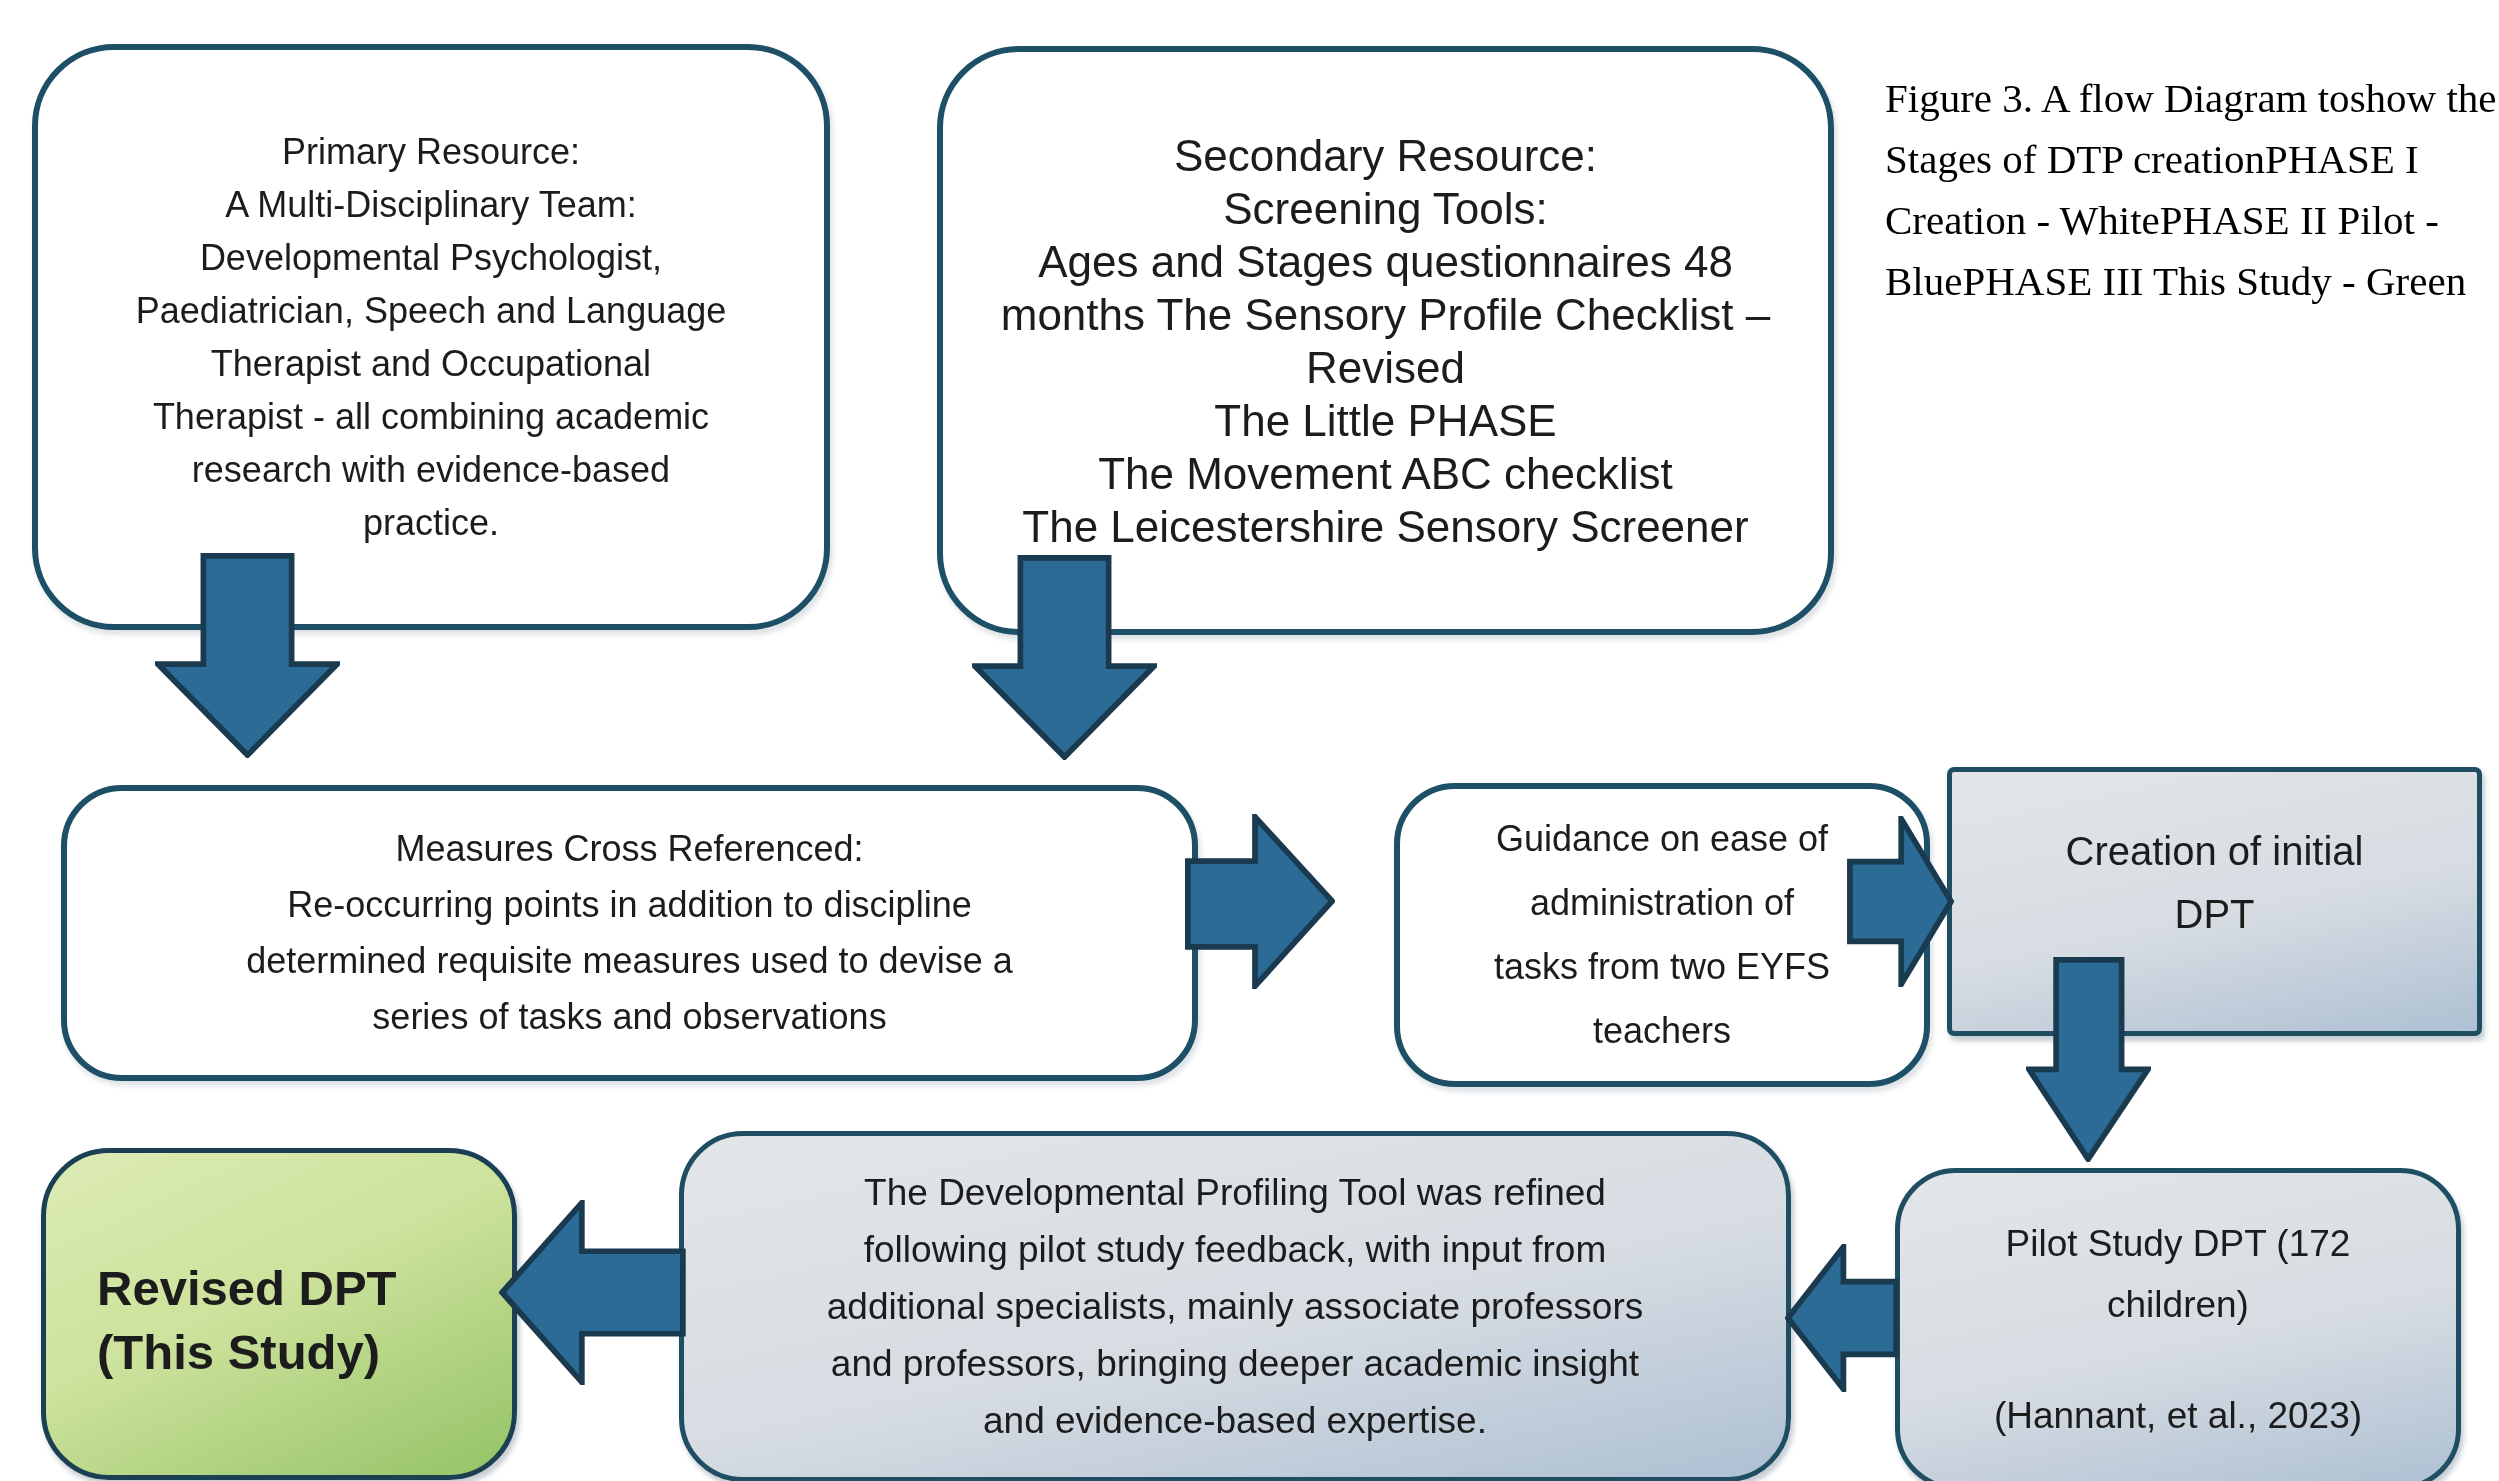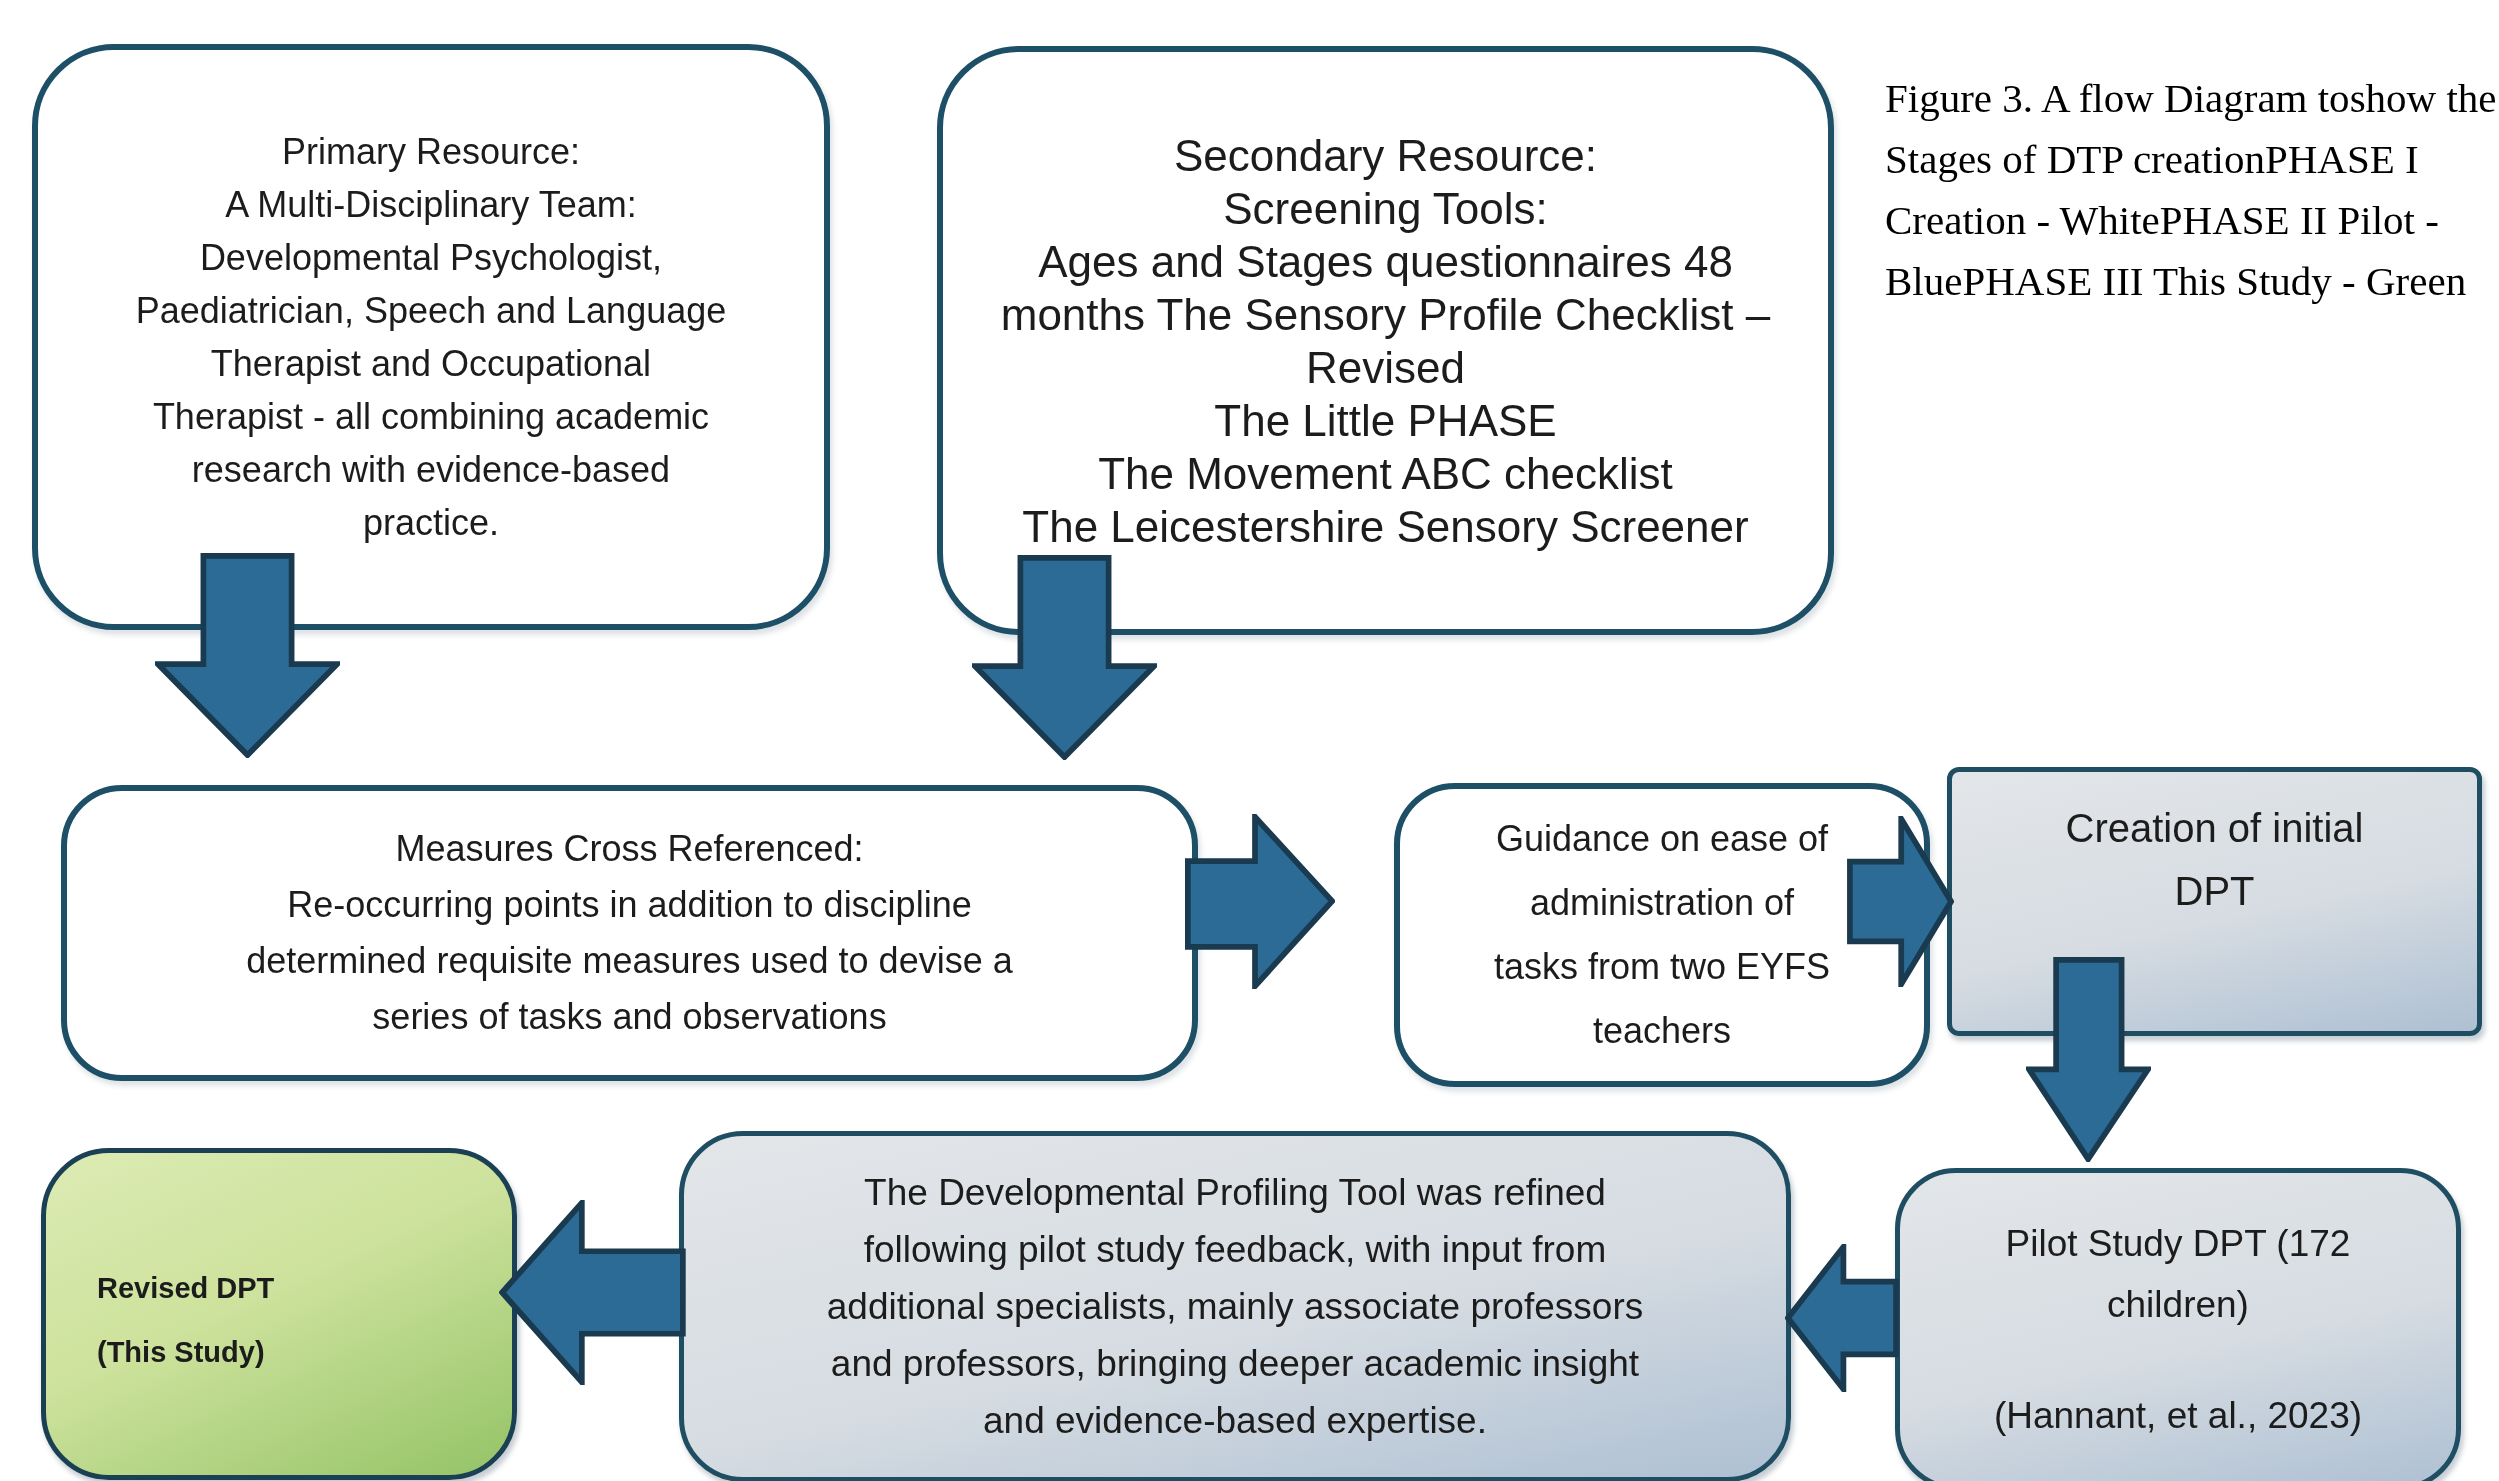--- a/index.html
+++ b/index.html
@@ -39,25 +39,25 @@
   }
   .green-box{
     background:linear-gradient(155deg,var(--green-grad-a) 0%,var(--green-grad-b) 45%,var(--green-grad-c) 100%);
     border:5.7px solid var(--green-box-border);
     box-shadow:2.1px 5px 5.7px rgba(30,60,85,.25);
   }
   .box-primary{left:32px;top:18px;width:798px;height:586px;border-radius:82px;font-size:36px;line-height:53px;}
   .box-secondary{left:937px;top:20px;width:897px;height:589px;border-radius:82px;font-size:44px;line-height:53px;}
   .box-measures{left:61px;top:759px;width:1137px;height:296px;border-radius:61px;font-size:36px;line-height:56px;}
   .box-guidance{left:1394px;top:757px;width:536px;height:304px;border-radius:61px;font-size:36px;line-height:64px;}
-  .box-creation{left:1947px;top:741px;width:535px;height:269px;border-radius:12px;font-size:40px;line-height:63px;justify-content:flex-start;padding-top:25px;}
+  .box-creation{left:1947px;top:741px;width:535px;height:269px;border-radius:7px;font-size:40px;line-height:63px;justify-content:flex-start;padding-top:48px;}
   .box-pilot{left:1895px;top:1142px;width:566px;height:322px;border-radius:61px;font-size:37px;line-height:61px;}
   .box-pilot .ln:nth-child(3){margin-top:50px;}
   .box-refined{left:679px;top:1105px;width:1112px;height:351px;border-radius:64px;font-size:37px;line-height:57px;}
-  .box-revised{left:41px;top:1122px;width:476px;height:332px;border-radius:68px;font-size:29px;line-height:64px;
+  .box-revised{left:41px;top:1122px;width:476px;height:332px;border-radius:68px;font-size:49px;line-height:64px;
     font-weight:bold;justify-content:flex-start;align-items:flex-start;text-align:left;padding:103px 14.3px 0 51px;}
   .caption{
     position:absolute;left:1885px;top:68px;width:620px;
     font-family:"Liberation Serif","DejaVu Serif",serif;color:#000;
     font-size:41px;line-height:61px;text-align:left;z-index:1;
   }
   .arrow{position:absolute;z-index:3;}
   .arrow polygon{
     fill:var(--arrow-fill);
     stroke:var(--arrow-stroke);

